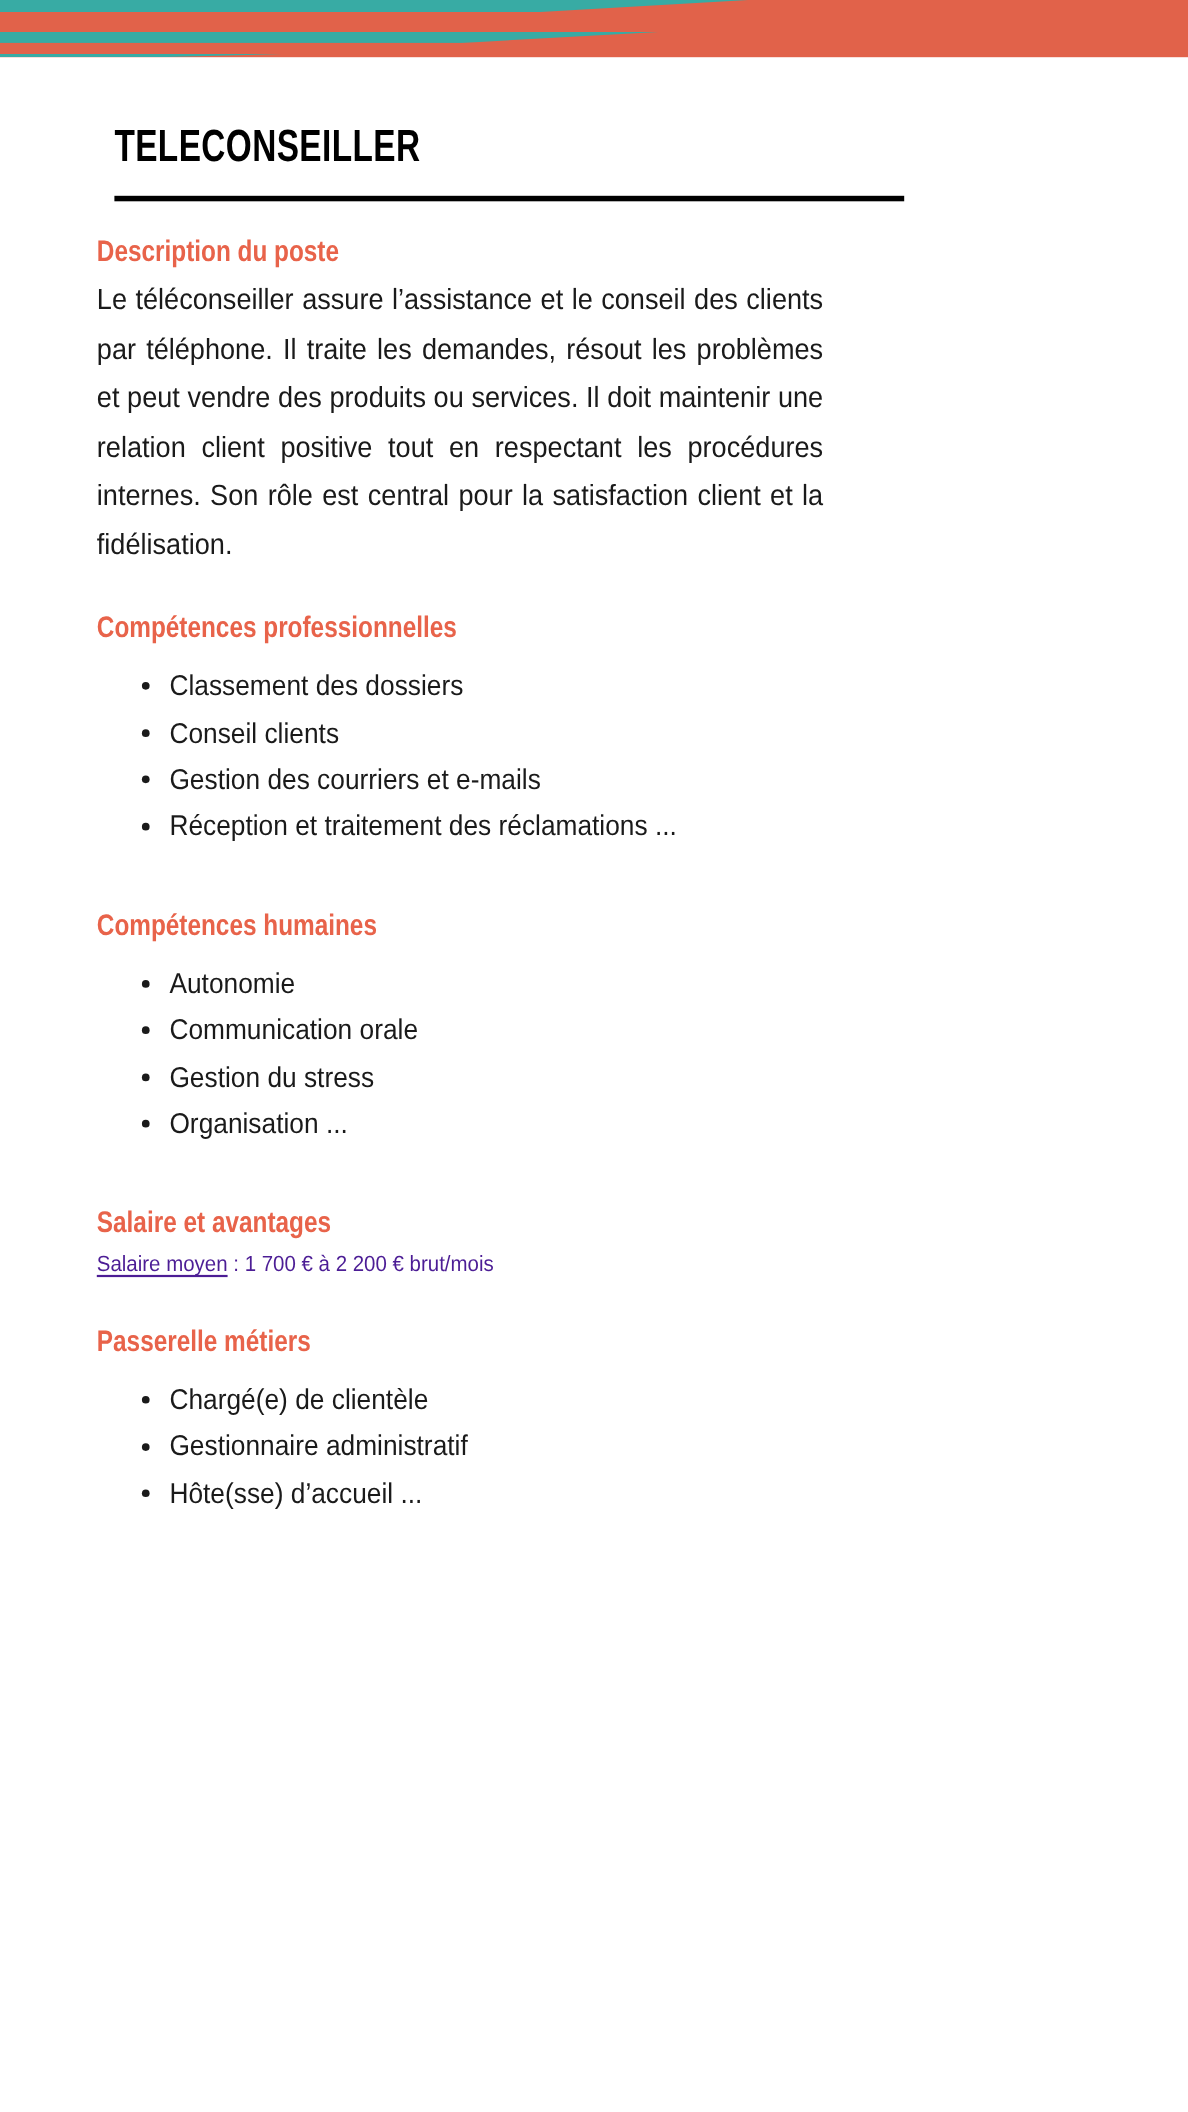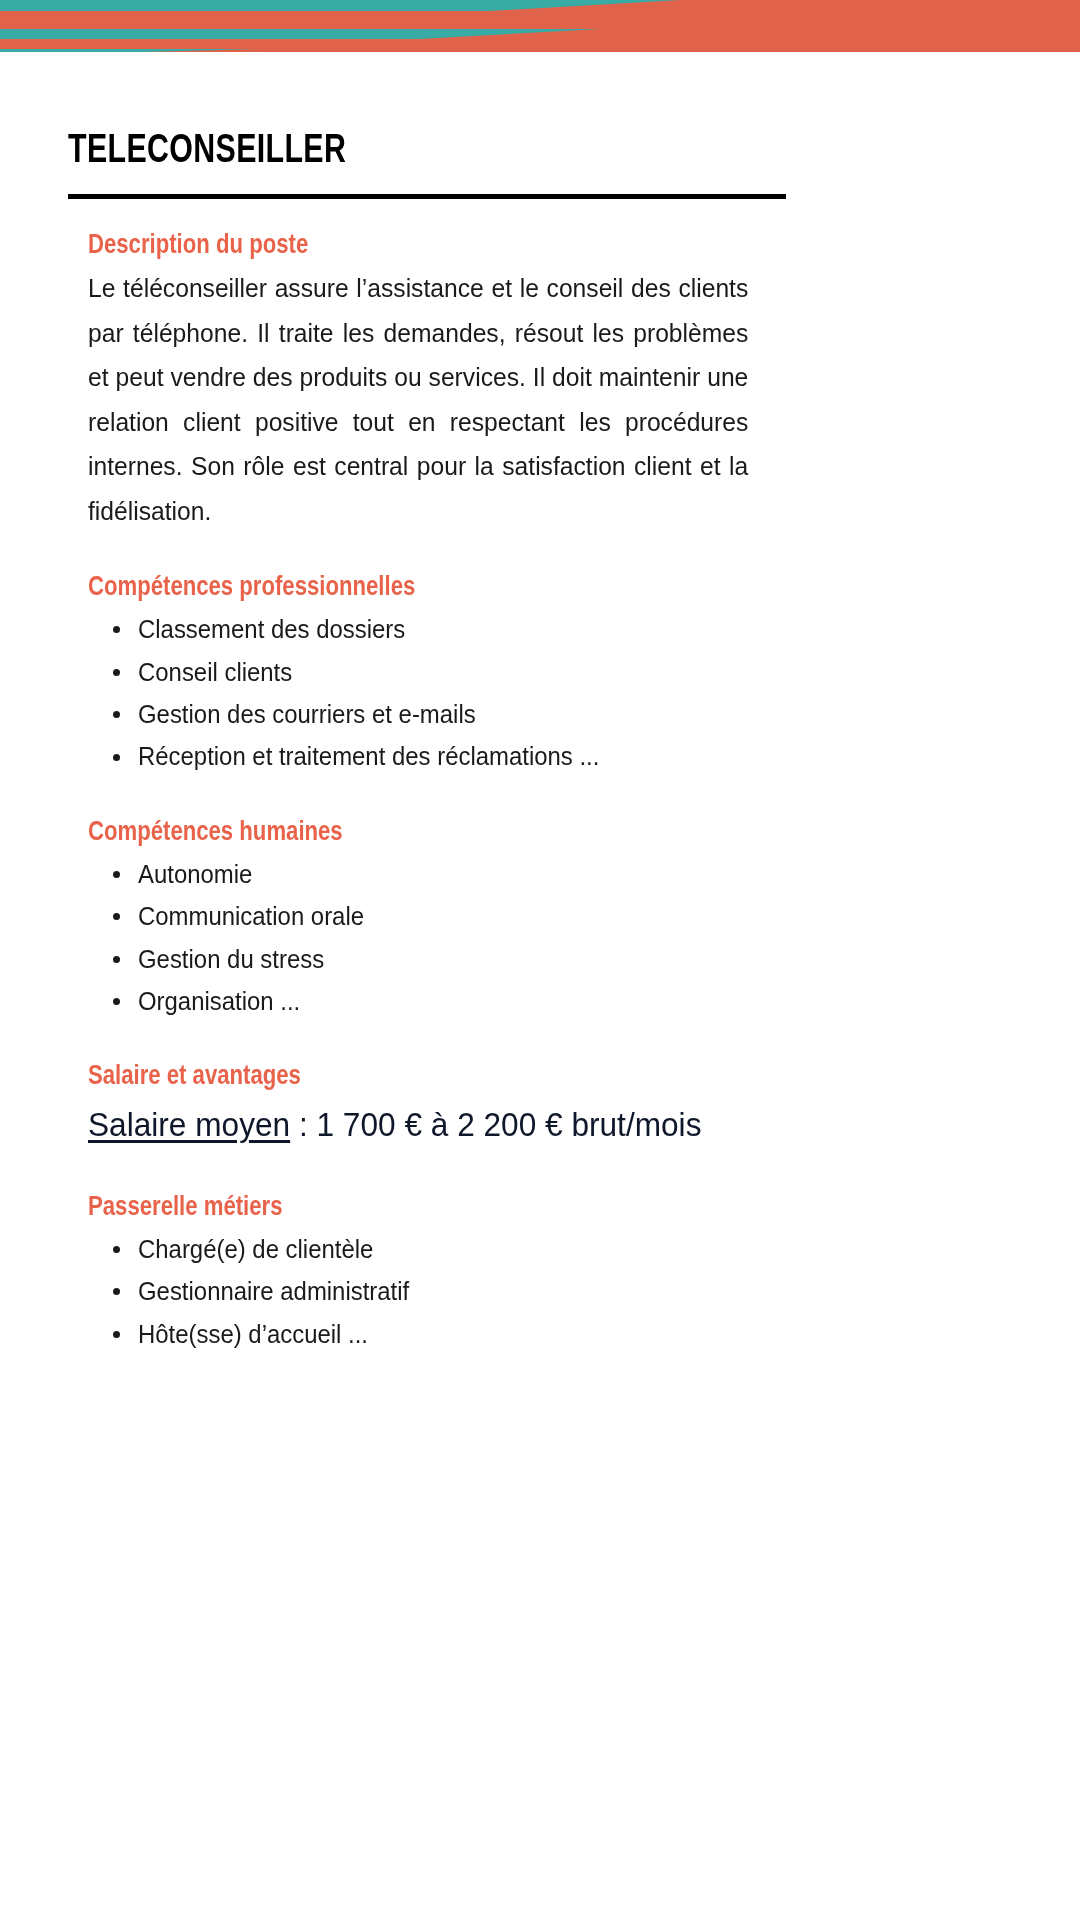--- a/index.html
+++ b/index.html
@@ -44,22 +44,22 @@
     width: 260px;
     height: 3px;
     clip-path: polygon(0 0, 100% 0, 55% 100%, 0 100%);
   }
 
   
   .page {
     padding: 0 0 0 0;
   }
   .title-block {
-    margin-top: 74px;
-    padding-left: 68px;
+    margin-top: 58px;
+    padding-left: 104px;
   }
   .doc-title {
     font-family: "Liberation Sans Narrow", "Liberation Sans", sans-serif;
     font-size: 41px;
     font-weight: bold;
     letter-spacing: 0.5px;
     color: #000000;
     transform: scaleX(0.74);
     transform-origin: left center;
     white-space: nowrap;
@@ -101,21 +101,21 @@
     line-height: 1.68;
     text-align: justify;
     width: 710px;
     transform: scaleX(0.93);
     transform-origin: left top;
     margin: 0;
   }
 
   ul.bullets {
     list-style: none;
-    margin: 0;
+    margin: 16px;
     padding: 0;
     text-decoration: underline;
   }
   ul.bullets li {
     position: relative;
     font-family: "Liberation Sans Narrow", "Liberation Sans", sans-serif;
     font-size: 26px;
     font-weight: 300;
     color: #1a1a1a;
     line-height: 1.63;
@@ -133,23 +133,23 @@
     background: #1a1a1a;
   }
   ul.bullets li .li-text {
     display: inline-block;
     transform: scaleX(0.92);
     transform-origin: left center;
   }
 
   .salary-line {
     font-family: "Liberation Sans Narrow", "Liberation Sans", sans-serif;
-    font-size: 34px;
+    font-size: 20px;
     font-weight: 300;
-    color: #0f172a;
+    color: #4c1d95;
     line-height: 1.63;
     white-space: nowrap;
   }
   .salary-line .inner {
     display: inline-block;
     transform: scaleX(0.93);
     transform-origin: left center;
   }
   .salary-label {
     text-decoration: underline;

